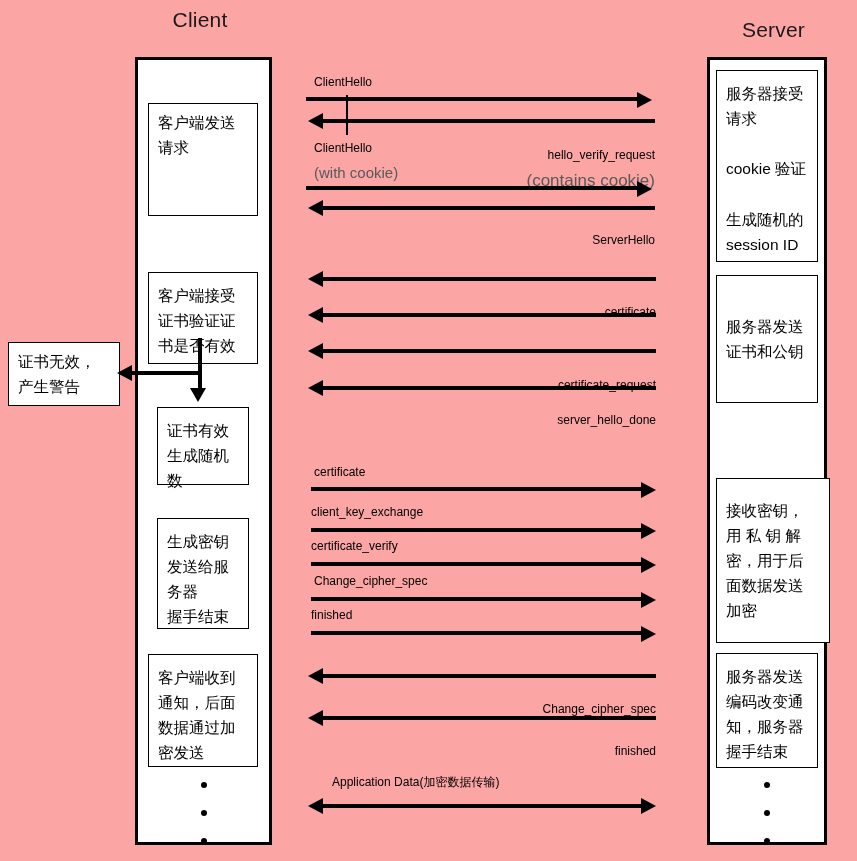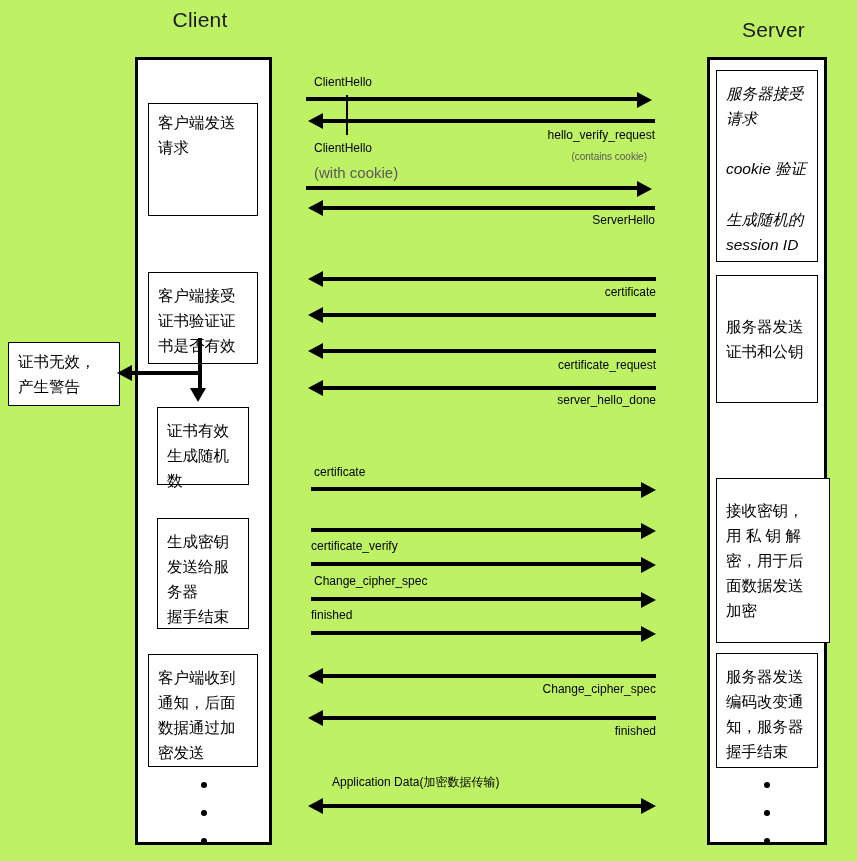--- a/index.html
+++ b/index.html
@@ -4,21 +4,21 @@
 <style>
   html,body{margin:0;padding:0;background:#ffffff;}
   body{
     font-family:"Liberation Sans","DejaVu Sans",sans-serif;
     color:#000000;
   }
   #diagram{
     position:relative;
     width:857px;
     height:861px;
-    background:#bef264;
+    background:#fca5a5;
     overflow:hidden;
   }
   .abs{position:absolute;}
 
   
   .col-title{
     font-size:21px;
     color:#1a1a1a;
     text-align:center;
     white-space:nowrap;
@@ -88,21 +88,21 @@
   }
 
   
   .msg{
     position:absolute;
     font-size:12px;
     color:#000000;
     white-space:nowrap;
     line-height:1.22;
   }
-  .msg.right-al{text-align:right;}
+  .msg.right-al{text-align:right;margin-top:20px;}
   .msg.sub{color:#595959;}
 
   .tick{
     position:absolute;
     width:2px;
     background:#000000;
   }
   .vstem{
     position:absolute;
     width:4px;
@@ -150,21 +150,21 @@
 产生警告</div>
 
   <div class="vstem" style="left:198px;top:338px;height:52px;"></div>
   <div class="head head-down" style="left:190px;top:388px;"></div>
 
   <div class="arrow-line" style="left:130px;top:371px;width:70px;"></div>
   <div class="head head-left" style="left:117px;top:365px;"></div>
 
   <div class="abs lane" style="left:707px;top:57px;width:120px;height:788px;"></div>
 
-  <div class="abs box pad-top" style="left:716px;top:70px;width:102px;height:192px;font-style:italic;">服务器接受
+  <div class="abs box pad-top" style="left:716px;top:70px;width:102px;height:192px;">服务器接受
 请求
 
 cookie 验证
 
 生成随机的
 session ID</div>
 
   <div class="abs box center-v" style="left:716px;top:275px;width:102px;height:128px;">服务器发送
 证书和公钥</div>
 
@@ -185,21 +185,21 @@
     <span class="dot"></span>
   </div>
 
   <div class="msg" style="left:314px;top:75px;">ClientHello</div>
   <div class="arrow-line" style="left:306px;top:97px;width:336px;"></div>
   <div class="head head-right" style="left:637px;top:92px;"></div>
 
   <div class="arrow-line" style="left:322px;top:119px;width:333px;"></div>
   <div class="head head-left" style="left:308px;top:113px;"></div>
   <div class="msg right-al" style="left:355px;top:128px;width:300px;">hello_verify_request</div>
-  <div class="msg right-al sub" style="left:347px;top:151px;width:300px;font-size:10px;">(contains cookie)</div>
+  <div class="msg right-al sub" style="left:355px;top:151px;width:300px;font-size:17px;">(contains cookie)</div>
 
   <div class="tick" style="left:346px;top:95px;height:40px;"></div>
 
   <div class="msg" style="left:314px;top:141px;">ClientHello</div>
   <div class="msg sub" style="left:314px;top:164px;font-size:15px;">(with cookie)</div>
   <div class="arrow-line" style="left:306px;top:186px;width:336px;"></div>
   <div class="head head-right" style="left:637px;top:181px;"></div>
 
   <div class="arrow-line" style="left:322px;top:206px;width:333px;"></div>
   <div class="head head-left" style="left:308px;top:200px;"></div>
@@ -217,20 +217,21 @@
   <div class="msg right-al" style="left:356px;top:358px;width:300px;">certificate_request</div>
 
   <div class="arrow-line" style="left:322px;top:386px;width:334px;"></div>
   <div class="head head-left" style="left:308px;top:380px;"></div>
   <div class="msg right-al" style="left:356px;top:393px;width:300px;">server_hello_done</div>
 
   <div class="msg" style="left:314px;top:465px;">certificate</div>
   <div class="arrow-line" style="left:311px;top:487px;width:334px;"></div>
   <div class="head head-right" style="left:641px;top:482px;"></div>
 
+  <div class="msg" style="left:311px;top:505px;">client_key_exchange</div>
   <div class="arrow-line" style="left:311px;top:528px;width:334px;"></div>
   <div class="head head-right" style="left:641px;top:523px;"></div>
 
   <div class="msg" style="left:311px;top:539px;">certificate_verify</div>
   <div class="arrow-line" style="left:311px;top:562px;width:334px;"></div>
   <div class="head head-right" style="left:641px;top:557px;"></div>
 
   <div class="msg" style="left:314px;top:574px;">Change_cipher_spec</div>
   <div class="arrow-line" style="left:311px;top:597px;width:334px;"></div>
   <div class="head head-right" style="left:641px;top:592px;"></div>

